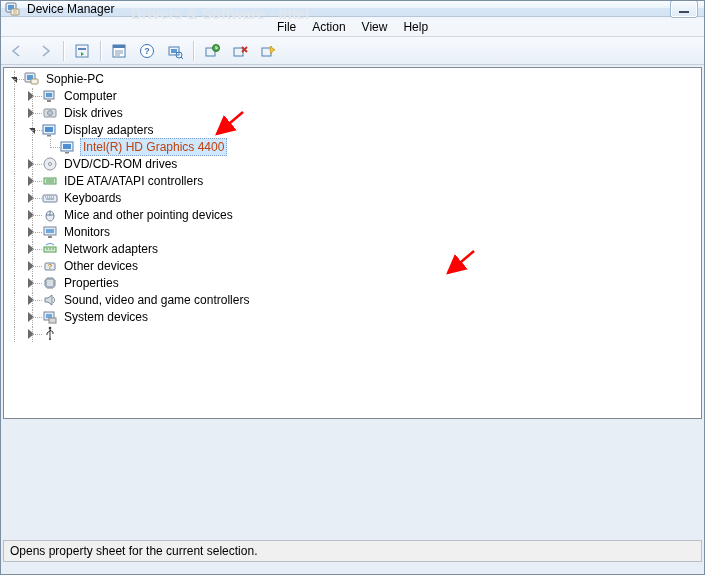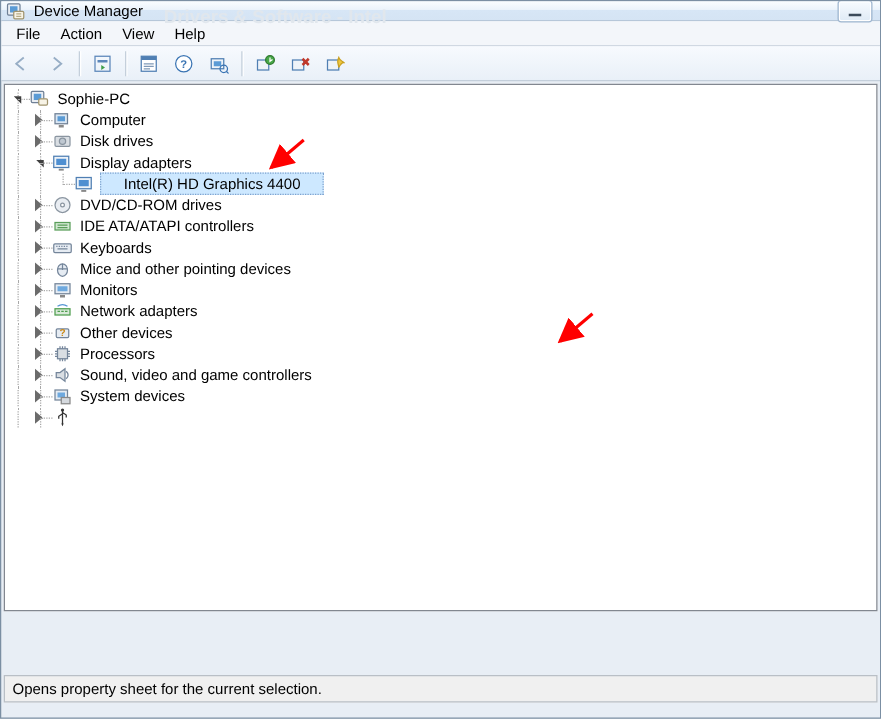--- a/index.html
+++ b/index.html
@@ -14,48 +14,48 @@
   .titlebar .title { font-size:12px; color:#000; }
   .titlebar .spacer { flex:1; }
   .titlebar .min { display:inline-flex; align-items:flex-end; justify-content:center; width:28px; height:18px; border:1px solid #9fb6cf; border-radius:3px; margin-left:2px;
     background:linear-gradient(to bottom,#f7fbff,#dfeaf5); box-shadow:inset 0 0 0 1px #fff; }
   .titlebar .min span { display:block; width:10px; height:2px; background:#3b4a5a; margin-bottom:4px; }
 
   
   .faint-behind { position:absolute; left:130px; top:4px; color:#e1e7ed; font-weight:bold; font-size:15px; pointer-events:none; }
 
   
-  .menubar { display:flex; align-items:center; height:20px; padding:0 4px; background:#f3f6fa; border-bottom:1px solid #d0d8e2; }
+  .menubar { display:flex; align-items:center; height:20px; padding:0 4px; background:#f3f6fa; border-bottom:1px solid #d0d8e2;justify-content:center; }
   .menubar .item { padding:2px 8px; cursor:default; }
 
   
   .toolbar { display:flex; align-items:center; height:28px; padding:2px 4px; background:linear-gradient(#f7fafe,#e9f0f8);
     border-bottom:1px solid #c4cfdb; gap:4px; }
   .tbtn { display:inline-flex; align-items:center; justify-content:center; width:24px; height:24px; border-radius:3px; cursor:default; }
   .tbtn svg { width:16px; height:16px; }
   .tbtn.disabled svg { opacity:.45; }
   .tsep { width:1px; height:20px; background:#c4cfdb; margin:0 2px; box-shadow:1px 0 #fff; }
 
   
-  .content { position:relative; margin:2px 2px 0 2px; height:422px; background:#fff; border:1px solid #828790;text-align:center; }
+  .content { position:relative; margin:2px 2px 0 2px; height:352px; background:#fff; border:1px solid #828790;text-align:center; }
   .tree { padding:3px 4px 3px 2px; font-size:12px; line-height:16px; user-select:none; }
   .node { display:flex; align-items:center; height:16px; margin-bottom:1px; }
   .connector { display:inline-block; width:18px; height:16px; position:relative; }
   .connector.line::before { content:""; position:absolute; left:8px; top:0; bottom:0; border-left:1px dotted #a9a9a9; }
   .connector.elbow::before { content:""; position:absolute; left:8px; top:0; height:9px; border-left:1px dotted #a9a9a9; }
   .connector.elbow::after { content:""; position:absolute; left:8px; right:0; top:8px; border-top:1px dotted #a9a9a9; }
   .expander { display:inline-block; position:relative; width:18px; height:16px; }
   .expander .arrow { position:absolute; left:4px; top:3px; width:0; height:0; }
   .expander.closed .arrow { border-top:5px solid transparent; border-bottom:5px solid transparent; border-left:6px solid #6b6b6b; }
   .expander.open .arrow { border-left:6px solid transparent; border-top:6px solid #404040; transform:translate(1px,3px) rotate(0deg); }
   .expander.withline::before { content:""; position:absolute; left:8px; top:0; bottom:0; border-left:1px dotted #a9a9a9; }
   .expander.withline::after  { content:""; position:absolute; left:8px; right:0; top:8px; border-top:1px dotted #a9a9a9; }
   .nicon { width:16px; height:16px; margin-right:4px; flex-shrink:0; }
   .nlabel { padding:0 2px; white-space:nowrap; }
-  .nlabel.selected { background:#cde8ff; border:1px dotted #7da2ce; padding:0 18px; margin:-1px 0; color:#000000; }
+  .nlabel.selected { background:#cde8ff; border:1px dotted #7da2ce; padding:0 2px; margin:-1px 0; color:#c2410c; }
 
   
   .ctxmenu { position:absolute; left:223px; top:93px; width:222px; background:#f2f2f2; border:1px solid #999fa6; box-shadow:2px 2px 3px rgba(0,0,0,.25); padding:3px; }
   .ctxmenu .gutter { position:absolute; left:3px; top:3px; bottom:3px; width:26px; background:#f2f2f2; border-right:1px solid #e2e4e7; box-shadow:1px 0 #fff; }
   .cmi { position:relative; padding:4px 10px 4px 34px; font-size:12px; cursor:default; }
   .cmi.sep { height:1px; padding:0; margin:3px 2px 3px 30px; background:#e0e0e0; box-shadow:0 1px #fff; }
   .cmi.hover { background:#e9f1fb; border:1px solid #aecff7; border-radius:3px; padding:3px 9px 3px 33px; font-weight:600; }
 
   
   .redarrow { position:absolute; pointer-events:none; }
@@ -309,21 +309,21 @@
 
     <div class="node">
       <span class="connector line"></span>
       <span class="expander closed withline">
           <span class="arrow"></span>
         </span>
       <span class="nicon"><svg viewBox="0 0 16 16">
             <rect x="4" y="4" width="8" height="8" fill="#d9dee3" stroke="#74859a"></rect>
             <path d="M2 6h2M2 8h2M2 10h2M12 6h2M12 8h2M12 10h2M6 2v2M8 2v2M10 2v2M6 12v2M8 12v2M10 12v2" stroke="#74859a"></path>
           </svg></span>
-      <span class="nlabel">Processors</span>
+      <span class="nlabel">Properties</span>
     </div>
 
     <div class="node">
       <span class="connector line"></span>
       <span class="expander closed withline">
           <span class="arrow"></span>
         </span>
       <span class="nicon"><svg viewBox="0 0 16 16">
             <path d="M3 6h3l4-3v10l-4-3H3z" fill="#d9dee3" stroke="#74859a"></path>
             <path d="M11 5c2 2 2 4 0 6" stroke="#74859a" fill="none"></path>

